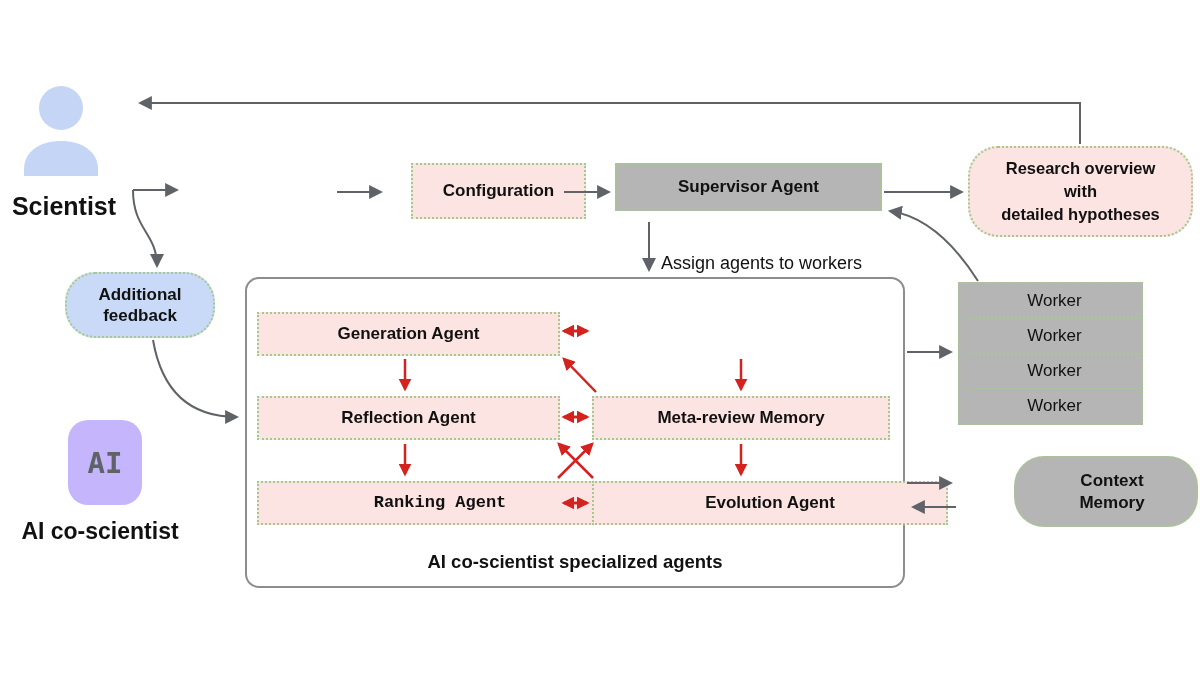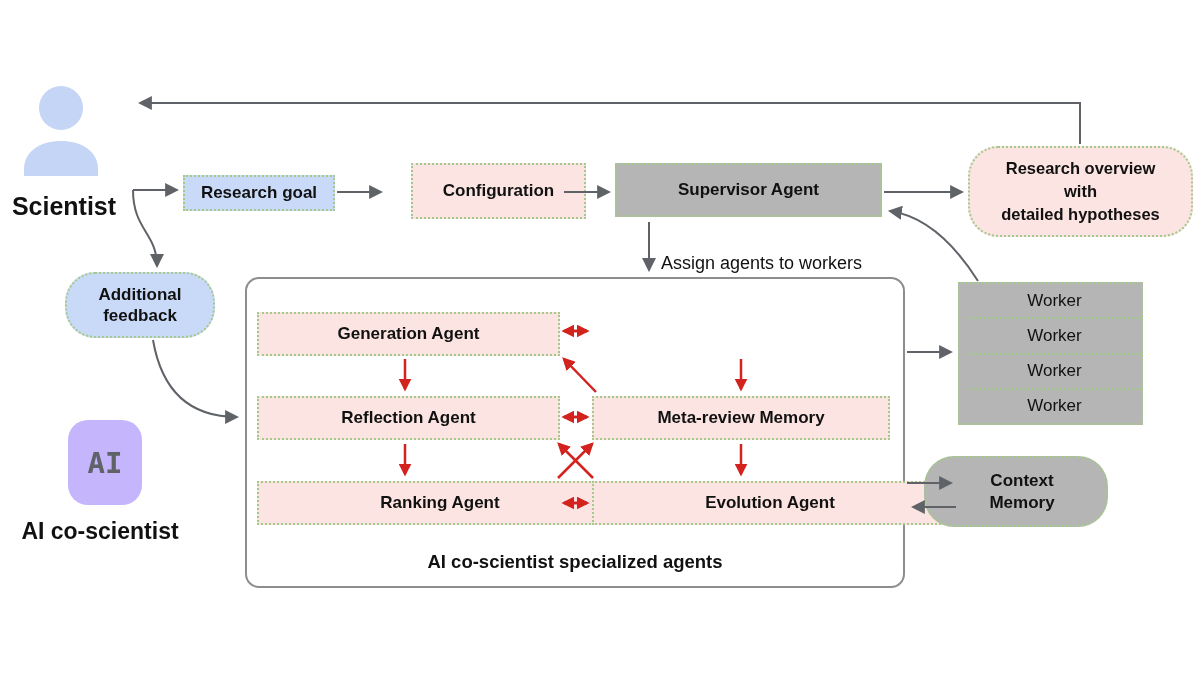--- a/index.html
+++ b/index.html
@@ -15,33 +15,33 @@
   .blue{background:#c9daf8;}
   .pink{background:#fbe4e1;}
   .gray{background:#b5b5b5;}
   .multiline{white-space:pre-line;border-radius:30px;}
   .prespace{white-space:pre-wrap;}
 
   .scientist-label{position:absolute;left:0;top:192px;width:128px;text-align:center;
     font-size:25px;font-weight:bold;}
   .box-research-goal{left:183px;top:175px;width:152px;height:36px;}
   .box-configuration{left:387px;top:163px;width:175px;height:56px;margin-left:24px;}
-  .box-supervisor{left:615px;top:163px;width:267px;height:54px;}
+  .box-supervisor{left:615px;top:163px;width:267px;height:48px;}
   .box-overview{left:968px;top:146px;width:225px;height:91px;font-size:16.5px;line-height:1.4;}
   .assign-label{position:absolute;left:661px;top:237px;font-size:18px;color:#111;margin-top:16px;}
 
   .agents-container{
     position:absolute;left:245px;top:277px;width:660px;height:311px;
     border:2px solid #8d8d8d;border-radius:14px;background:#fff;box-sizing:border-box;
   }
   .box-gen {left:257px;top:312px;width:303px;height:44px;}
   .box-prox{left:592px;top:312px;width:298px;height:44px;}
   .box-refl{left:257px;top:396px;width:303px;height:44px;}
   .box-meta{left:592px;top:396px;width:298px;height:44px;}
-  .box-rank{left:257px;top:481px;width:366px;height:44px;}
+  .box-rank{left:257px;top:481px;width:366px;height:44px;font-family:Liberation Mono, monospace;}
   .box-evol{left:592px;top:481px;width:356px;height:44px;}
   .panel-title{position:absolute;left:245px;top:551px;width:660px;text-align:center;
     font-size:18.5px;font-weight:bold;}
 
   .box-feedback{left:65px;top:272px;width:150px;height:66px;}
 
   .ai-chip{
     position:absolute;left:68px;top:420px;width:74px;height:85px;border-radius:20px;
     background:#c4b5fd;display:flex;align-items:center;justify-content:center;
     font-family:"DejaVu Sans Mono",monospace;font-size:29px;font-weight:bold;color:#5f6368;
@@ -50,37 +50,36 @@
     font-size:23px;font-weight:bold;}
 
   .worker-stack{
     position:absolute;left:958px;top:282px;width:185px;height:143px;
     background:#b5b5b5;border:2px dotted #a5c98a;box-sizing:border-box;
     display:flex;flex-direction:column;padding-left:8px;
   }
   .worker-row{flex:1;display:flex;align-items:center;justify-content:center;
     font-size:17px;font-weight:normal;}
   .worker-row + .worker-row{border-top:2px dotted #a5c98a;}
-  .box-context{left:924px;top:456px;width:184px;height:71px;padding-left:12px;}
+  .box-context{left:1014px;top:456px;width:184px;height:71px;padding-left:12px;}
 
   .arrow-layer{position:absolute;left:0;top:0;width:1200px;height:675px;pointer-events:none;}
   .person-icon{position:absolute;left:18px;top:82px;}
 </style>
 </head>
 <body>
 
 <div class="canvas">
 
   <svg class="person-icon" width="88" height="94" viewBox="0 0 88 94">
     <circle cx="43" cy="26" r="22" fill="#c4d5f5"></circle>
     <path d="M6,94 v-7 c0,-18 17,-28 37,-28 s37,10 37,28 v7 z" fill="#c4d5f5"></path>
   </svg>
   <div class="scientist-label">Scientist</div>
 
-  <div class="box blue box-research-goal">Research goal</div>
   <div class="box pink box-configuration">Configuration</div>
   <div class="box gray box-supervisor">Supervisor Agent</div>
   <div class="box pink box-overview multiline">Research overview
 with
 detailed hypotheses</div>
   <div class="assign-label">Assign agents to workers</div>
 
   <div class="box blue box-feedback multiline">Additional
 feedback</div>
 

